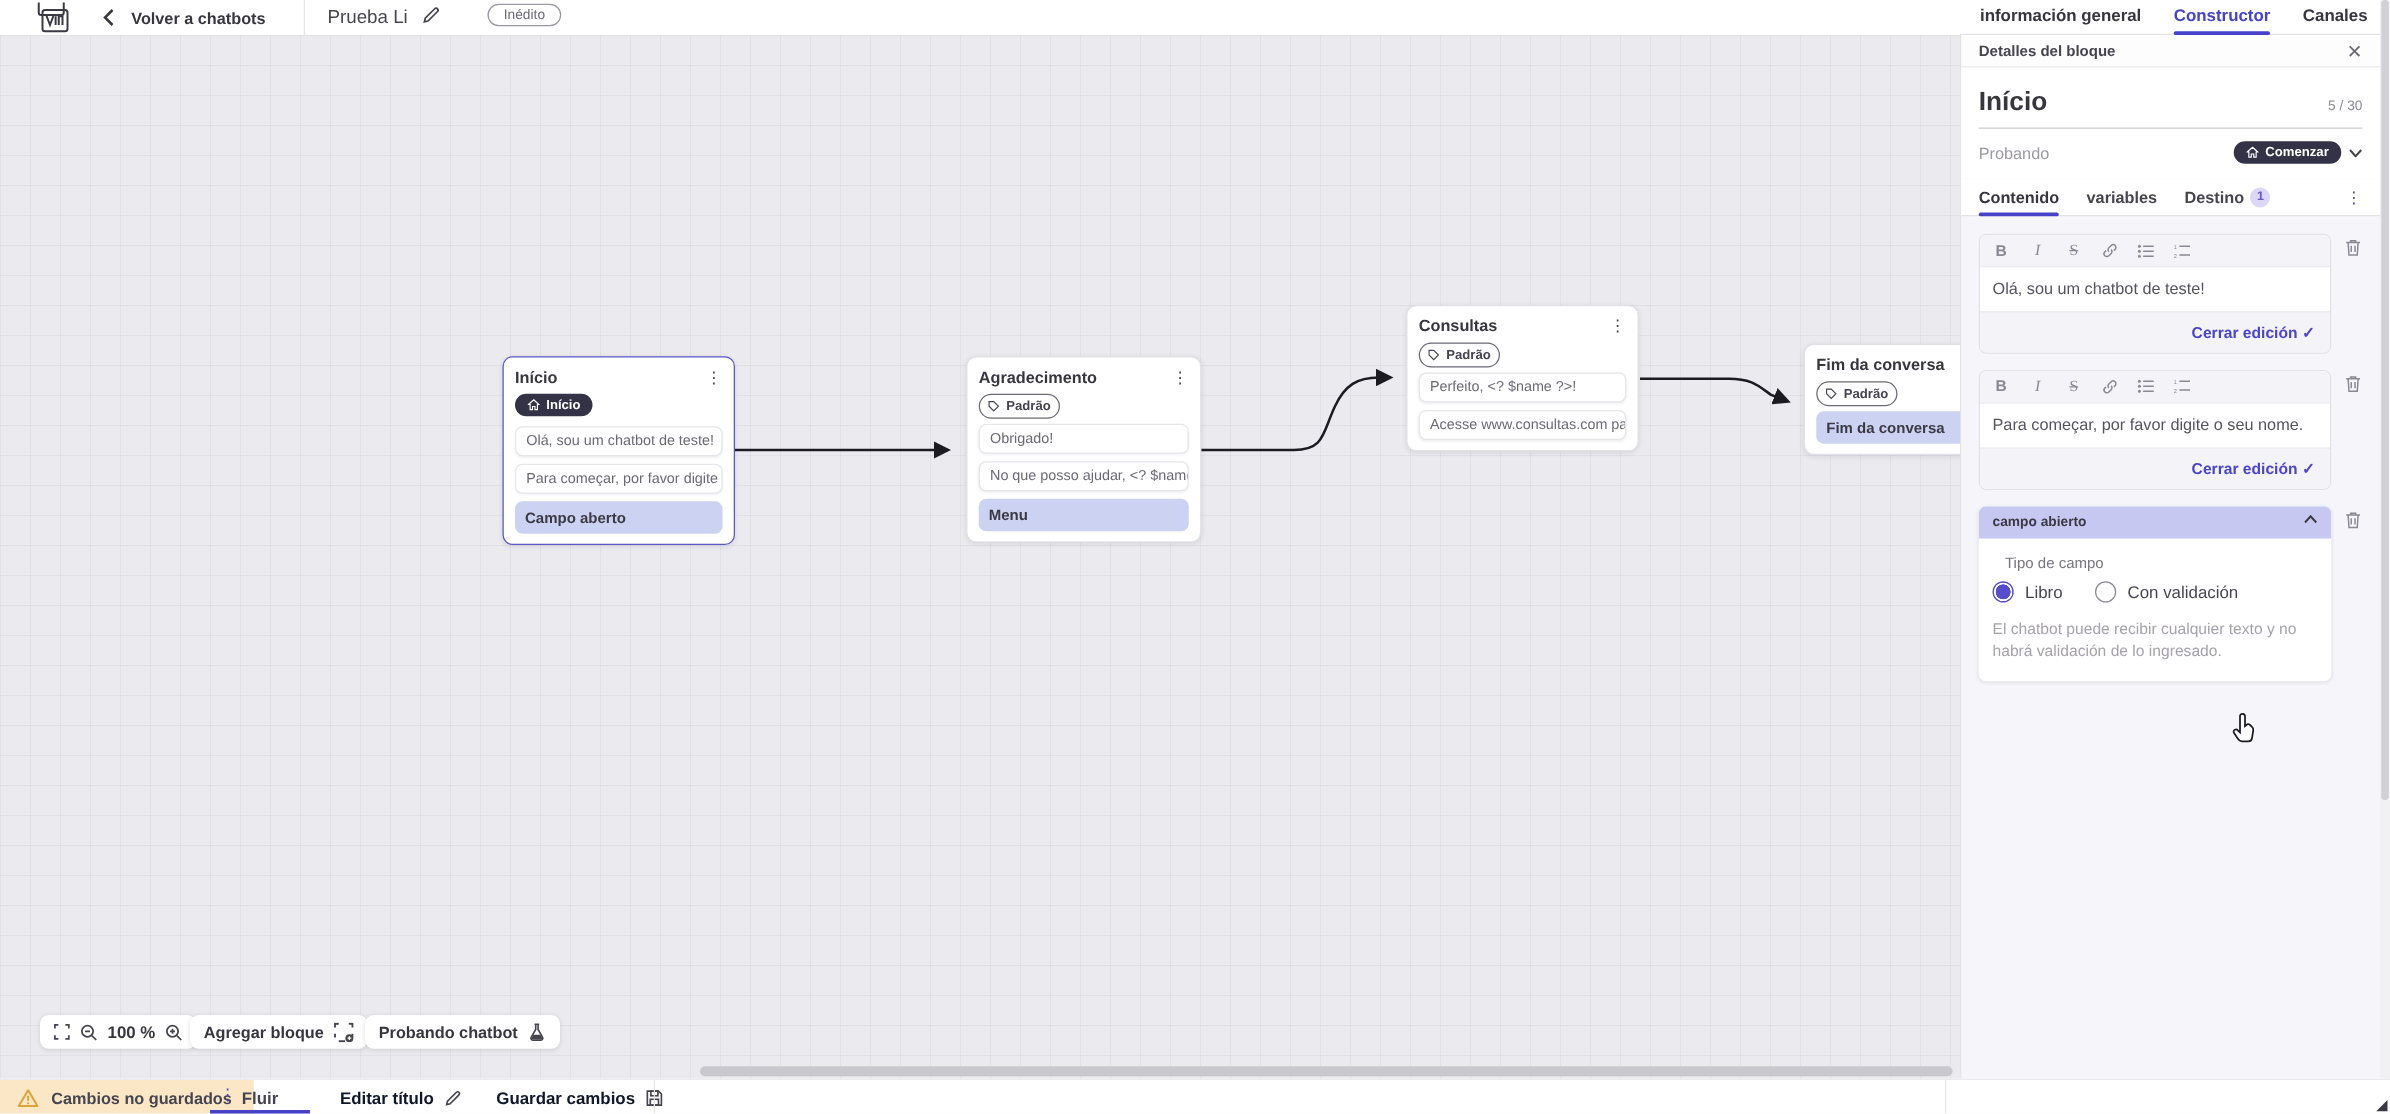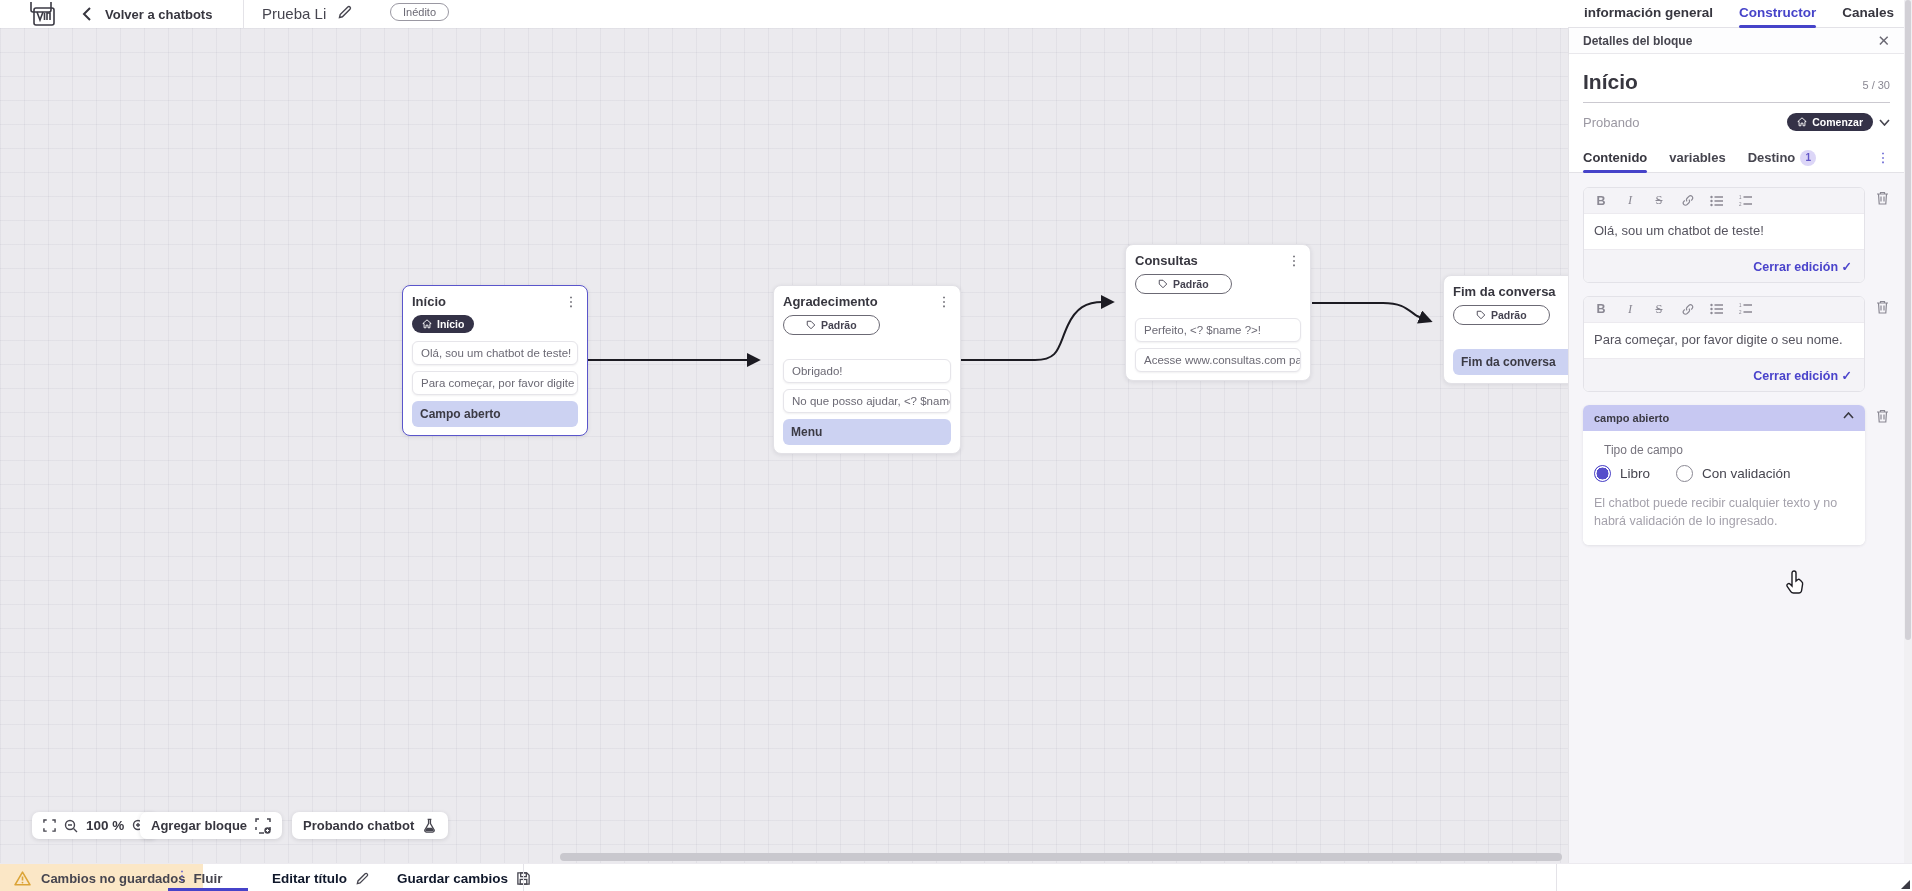--- a/index.html
+++ b/index.html
@@ -27,21 +27,21 @@
     background-image:linear-gradient(rgba(110,110,130,0.07) 1px, transparent 1px), linear-gradient(90deg, rgba(110,110,130,0.07) 1px, transparent 1px);
     background-size:24px 24px; }
   .arrows { position:absolute; left:0; top:0; width:1568px; height:837px; pointer-events:none; }
 
   .node { position:absolute; background:#fff; border:1px solid #e2e1e6; border-radius:8px; box-shadow:0 1px 4px rgba(40,40,60,0.10); padding:8px 9px; }
   .node.selected { border:1.5px solid #5a55cb; }
   .node-head { display:flex; justify-content:space-between; align-items:center; margin-bottom:6px; }
   .node-title { font-size:13px; font-weight:bold; color:#37363f; }
   .kebab { width:14px; text-align:center; color:#46454f; font-size:13px; letter-spacing:0; line-height:1; cursor:pointer; }
   .pill-dark { display:inline-flex; align-items:center; gap:5px; background:#343247; color:#fff; border-radius:12px; padding:3px 10px; font-size:10.5px; font-weight:bold; margin-bottom:8px; }
-  .pill-outline { display:inline-flex; align-items:center; gap:5px; background:#fff; color:#454351; border:1px solid #6b6974; border-radius:12px; padding:3px 22px; font-size:10.5px; font-weight:bold; margin-bottom:24px; }
+  .pill-outline { display:inline-flex; align-items:center; gap:5px; background:#fff; color:#454351; border:1px solid #6b6974; border-radius:12px; padding:3px 6px; font-size:10.5px; font-weight:bold; margin-bottom:4px; }
   .node-item { background:#fff; border:1px solid #e6e5ea; border-radius:6px; box-shadow:0 1px 2px rgba(40,40,60,0.07); padding:5px 8px; font-size:11.5px; color:#6b6974; margin-bottom:6px; white-space:nowrap; overflow:hidden; }
   .node-item.highlight { background:#ccd2f2; border:none; box-shadow:none; color:#3b3a44; font-weight:bold; font-size:12px; padding:6px 8px; border-radius:6px; }
 
   
   .float-card { position:absolute; background:#fff; border-radius:7px; box-shadow:0 1px 4px rgba(40,40,60,0.14); height:27px; display:flex; align-items:center; gap:8px; padding:0 11px; font-size:13px; font-weight:bold; color:#37363f; cursor:pointer; }
   .zoom-label { font-size:13.5px; font-weight:bold; color:#37363f; }
   .hscroll { position:absolute; left:560px; top:825px; width:1002px; height:8px; border-radius:4px; background:#c9c8ce; }
 
   
   .panel { position:absolute; left:1568px; top:28px; width:336px; height:838px; background:#f6f5f9; border-left:1px solid #e5e4e8; z-index:20; }
@@ -190,21 +190,21 @@
       <svg width="14" height="14" viewBox="0 0 14 14">
           <circle cx="6" cy="6" r="4.5" fill="none" stroke="#46454f" stroke-width="1.4"></circle>
           <path d="M9.5 9.5 L13 13 M4 6 H8" stroke="#46454f" stroke-width="1.4"></path>
         </svg>
       <span class="zoom-label">100 %</span>
       <svg width="14" height="14" viewBox="0 0 14 14">
           <circle cx="6" cy="6" r="4.5" fill="none" stroke="#46454f" stroke-width="1.4"></circle>
           <path d="M9.5 9.5 L13 13 M4 6 H8 M6 4 V8" stroke="#46454f" stroke-width="1.4"></path>
         </svg>
     </div>
-    <div class="float-card" style="left:140px; top:784px;">
+    <div class="float-card" style="left:152px; top:784px;">
       <span>Agregar bloque</span>
       <svg width="16" height="16" viewBox="0 0 16 16">
           <path d="M1 4 V1 H4 M12 1 H15 V4 M15 9 V12 M9 15 H4 M1 12 V9" fill="none" stroke="#46454f" stroke-width="1.5"></path>
           <circle cx="12.5" cy="12.5" r="3.2" fill="#46454f"></circle>
           <path d="M12.5 11 V14 M11 12.5 H14" stroke="#fff" stroke-width="1.1"></path>
         </svg>
     </div>
     <div class="float-card" style="left:292px; top:784px;">
       <span>Probando chatbot</span>
       <svg width="15" height="15" viewBox="0 0 16 16">

